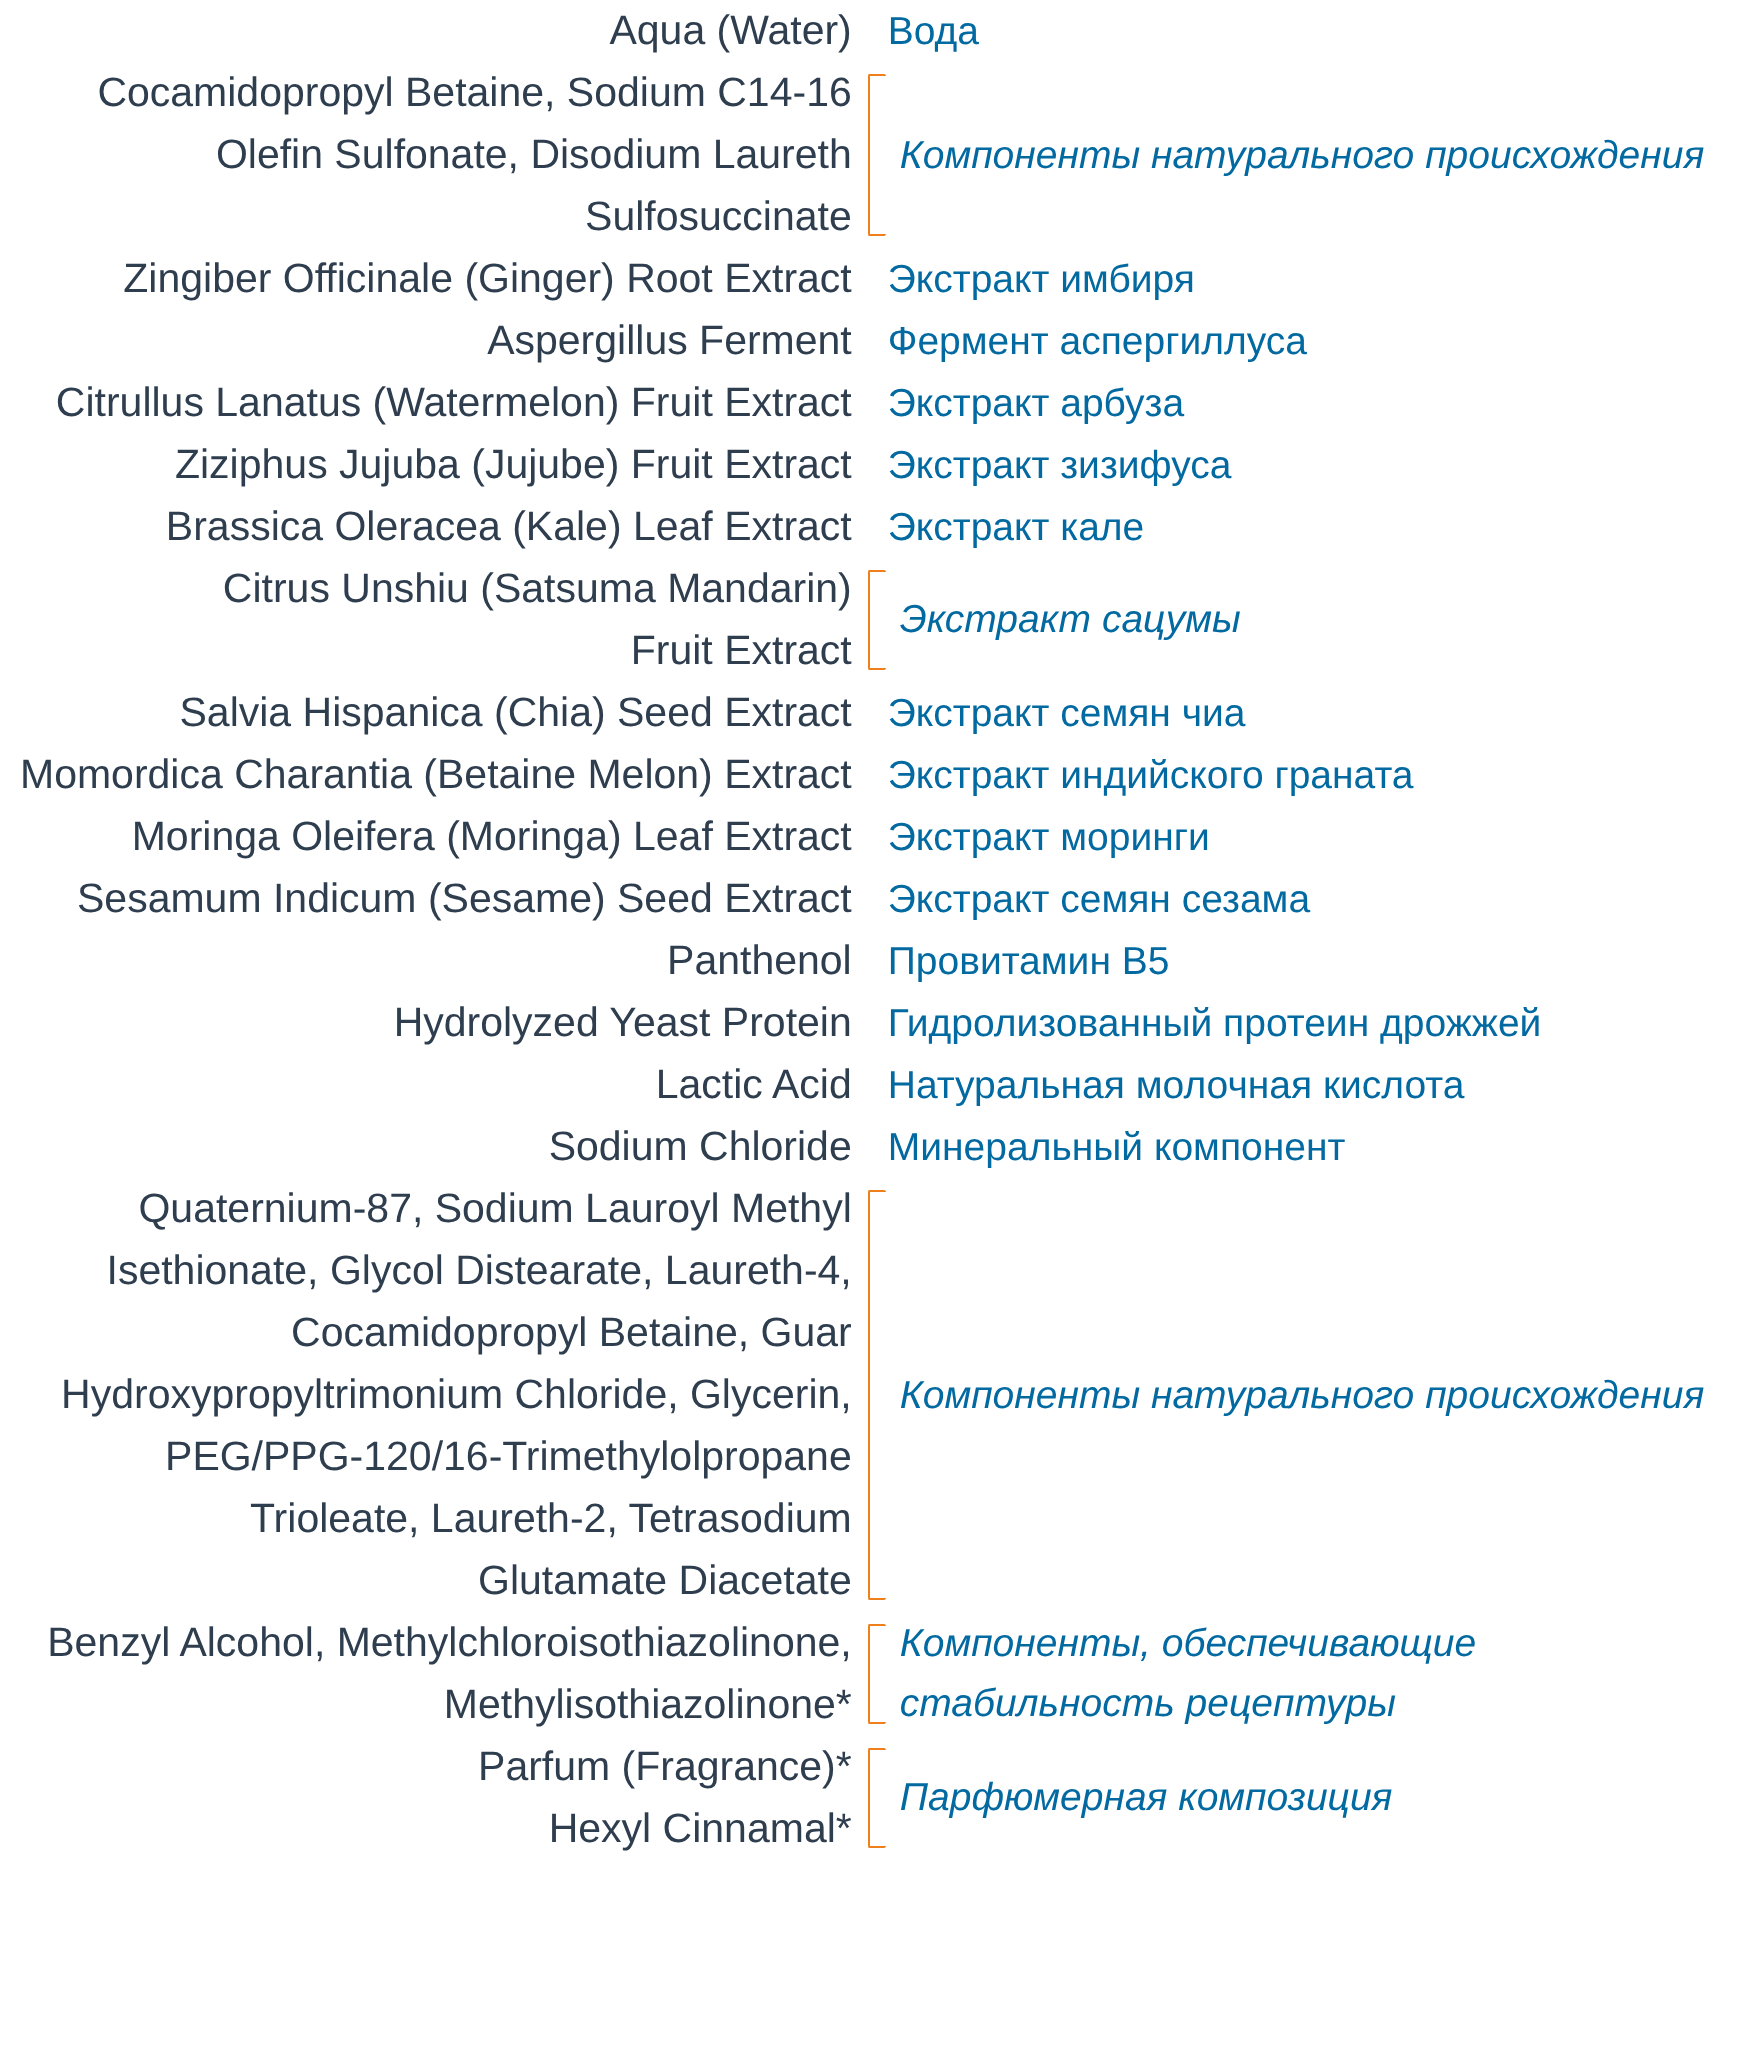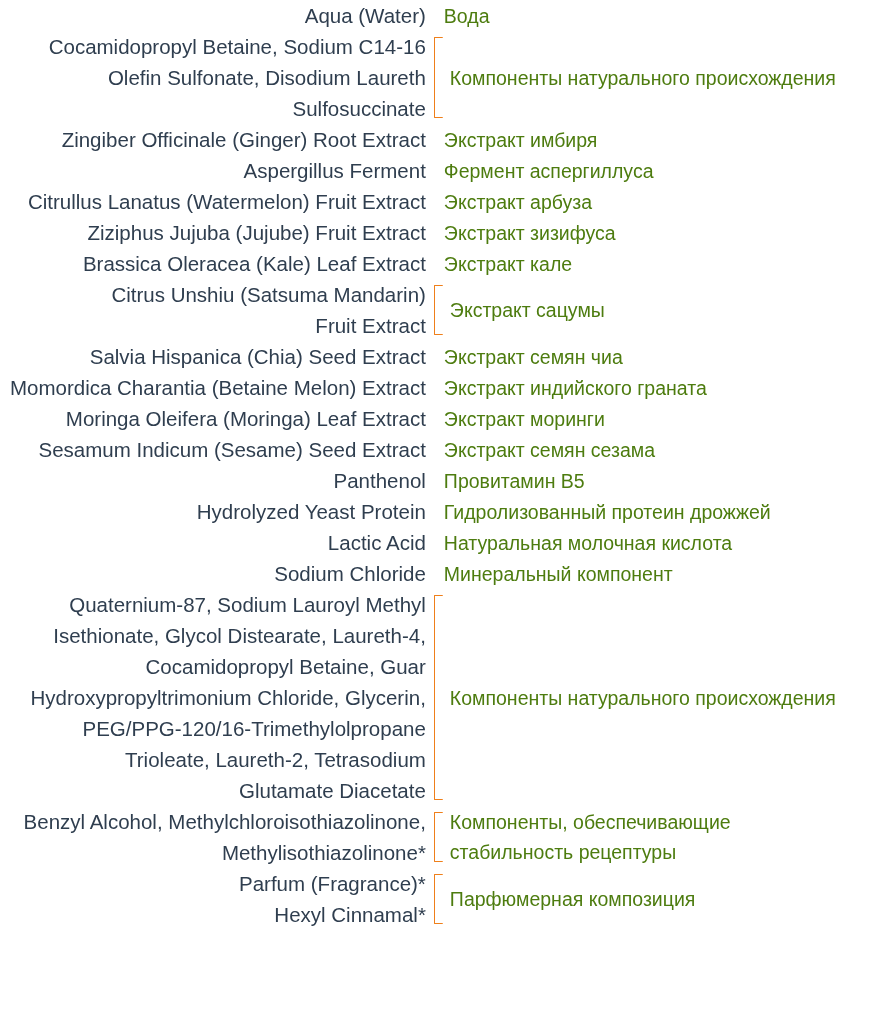--- a/index.html
+++ b/index.html
@@ -32,41 +32,42 @@
     padding: 0 6px 0 0;
     color: #2f3e4f;
     font-size: 20.5px;
     line-height: 31px;
     white-space: pre-line;
   }
   td.right {
     width: 437px;
     text-align: left;
     padding: 0 2px 0 12px;
-    color: #4d7c0f;
+    color: #0369a1;
     font-size: 19.5px;
     line-height: 30px;
     white-space: pre-line;
     position: relative;
   }
   
   td.right.bracket::before {
     content: "";
     position: absolute;
     left: 2px;
     top: 6px;
     bottom: 6px;
     width: 8px;
     border-left: 1.6px solid #ef7f1a;
     border-top: 1.6px solid #ef7f1a;
     border-bottom: 1.6px solid #ef7f1a;
     border-radius: 1px;
   }
   td.right.bracket {
     padding-left: 18px;
+    font-style: italic;
   }
 </style>
 </head>
 <body>
 
 <div class="sheet">
   <table class="ing-table">
     <tbody>
         <tr>
           <td class="left">Aqua (Water)</td>

